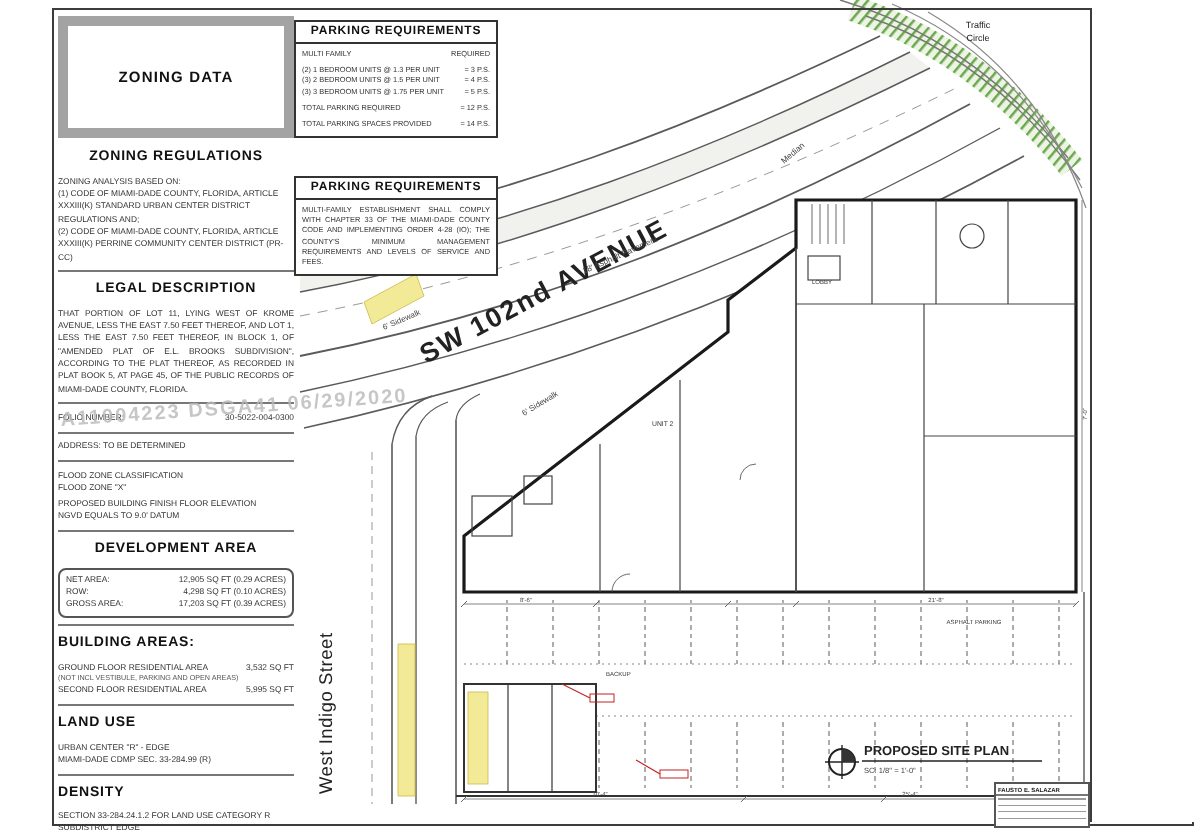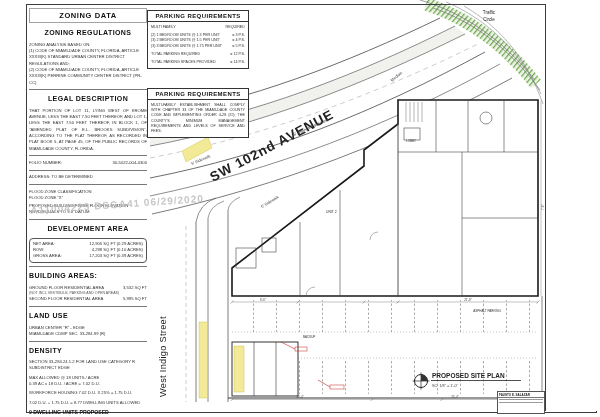--- a/index.html
+++ b/index.html
@@ -2,21 +2,21 @@
 <html><head>
 <meta charset="utf-8">
 <style>
   html,body{margin:0;padding:0;background:#e9e9e7;}
   .sheet{position:relative;width:600px;height:417px;background:#ffffff;overflow:hidden;
          font-family:"Liberation Sans",sans-serif;color:#222;}
   .frame{position:absolute;left:26px;top:4px;width:569px;height:407px;border:1px solid #3c3c3c;z-index:1;}
 
   
   .leftcol{position:absolute;left:29px;top:8px;width:118px;z-index:2;font-size:4.2px;line-height:1.5;color:#333;}
-  .zd-box{border:1px solid #a3a3a3;padding:1px 0;margin-bottom:5px;}
+  .zd-box{border:5px solid #a3a3a3;padding:20px 0;margin-bottom:5px;}
   .zd-title{font-size:7.5px;font-weight:700;text-align:center;letter-spacing:.6px;color:#111;}
   .sec-title{font-size:7px;font-weight:700;text-align:center;letter-spacing:.4px;color:#111;margin:4px 0 3px;}
   .sec-title.left{text-align:left;}
   .hr{border-top:1px solid #777;margin:3.5px 0;}
   .tiny{font-size:4.2px;}
   .just{text-align:justify;}
   .kv{display:flex;justify-content:space-between;}
   .kv .v{text-align:right;}
   .dev-box{border:1px solid #555;border-radius:4px;padding:2px 3px;margin:1px 0 2px;}
   .ba-note{font-size:3.6px;color:#555;}

